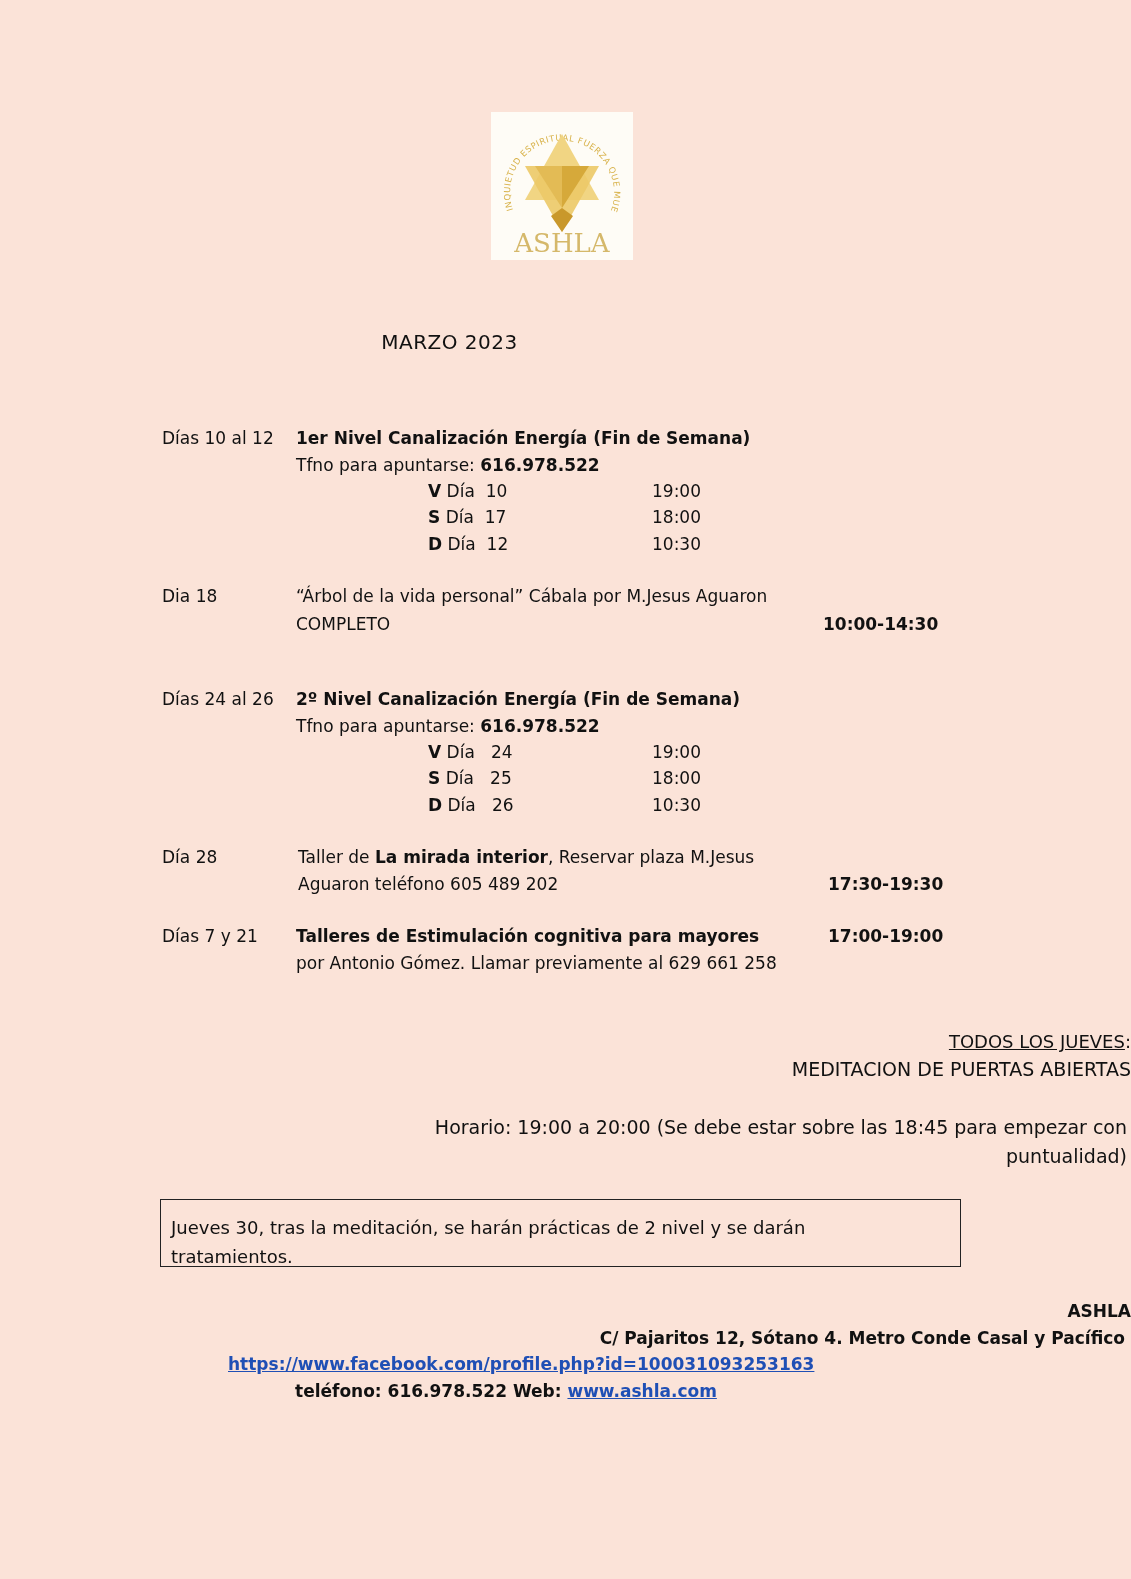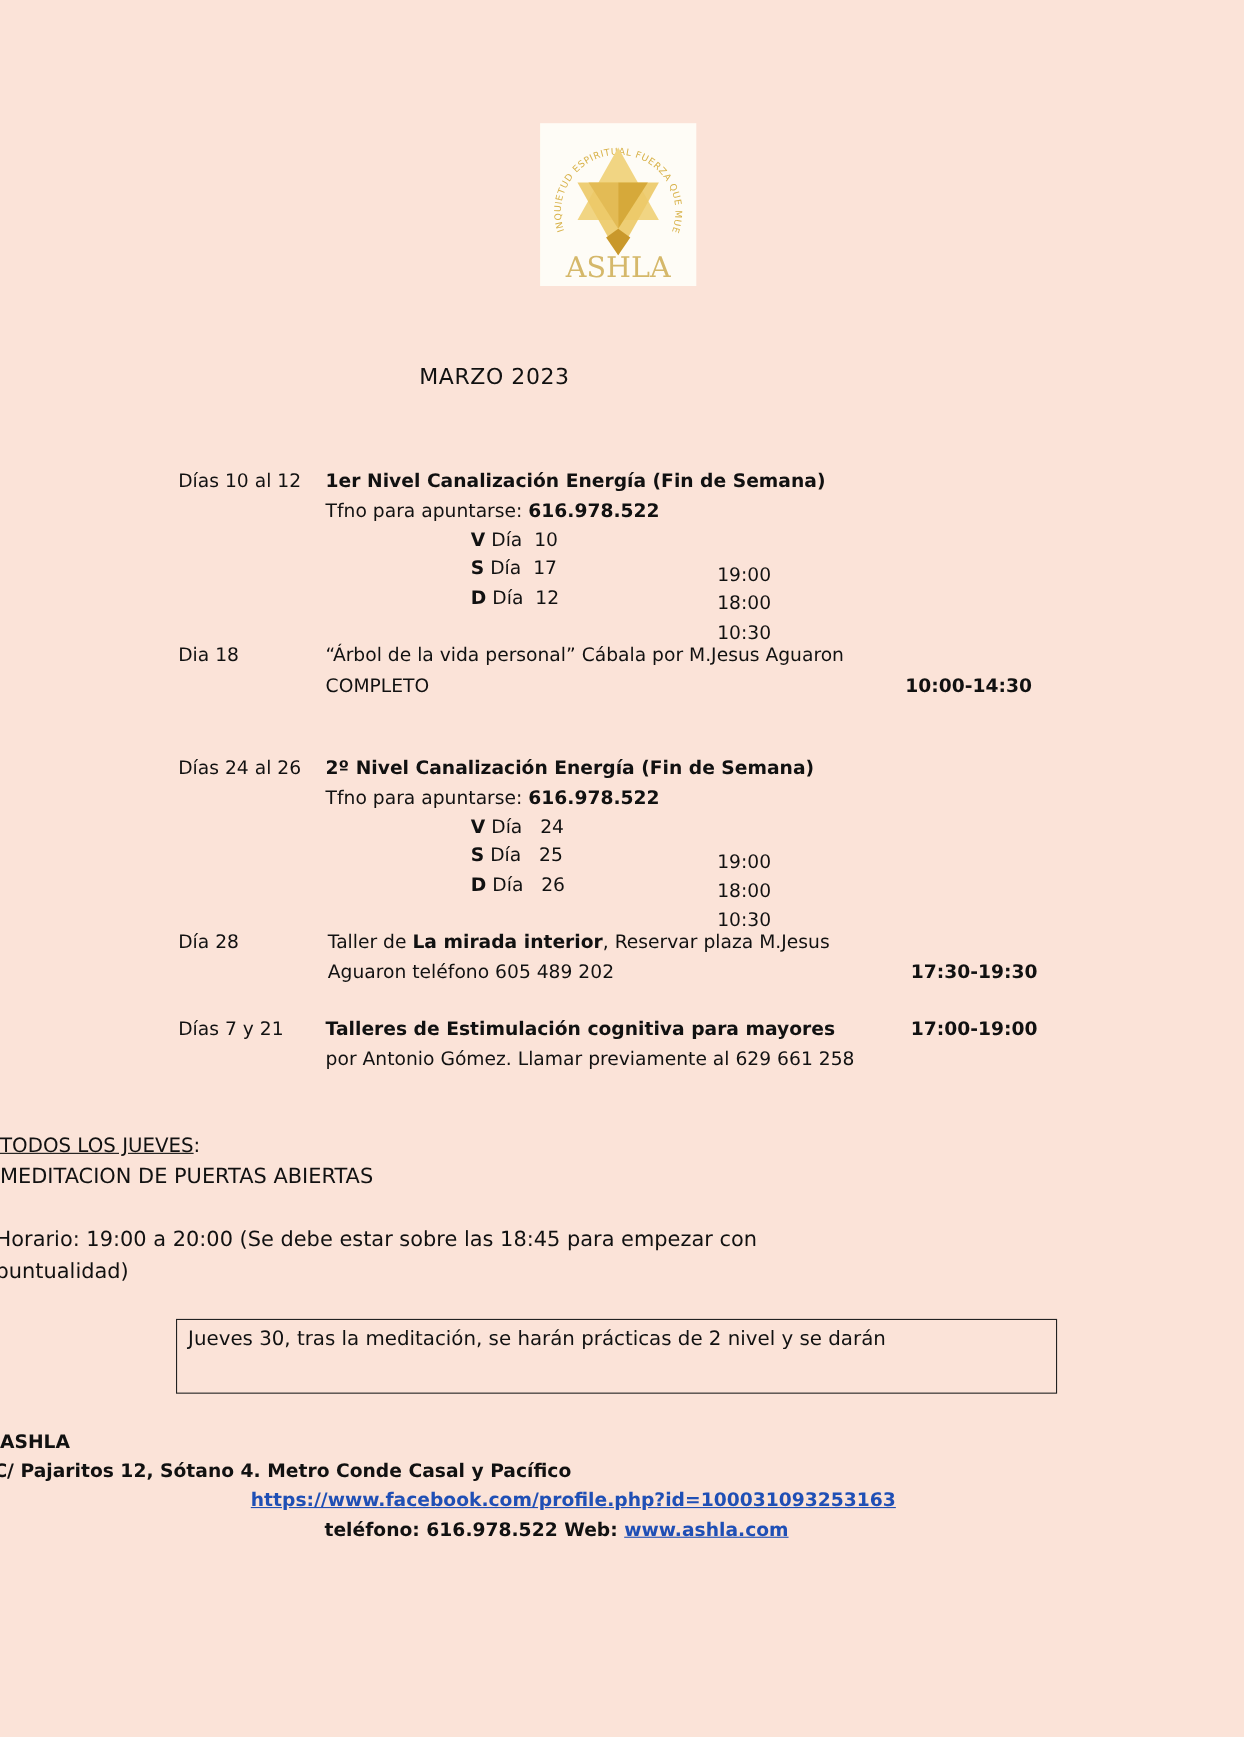--- a/index.html
+++ b/index.html
@@ -16,27 +16,27 @@
     .b { font-weight: bold; }
     .logo {
       position: absolute; left: 491px; top: 112px; width: 142px; height: 148px;
       background: #fefcf6;
     }
     .logo svg { width: 100%; height: 100%; display: block; }
     .title { left: 0; width: 899px; top: 330px; text-align: center; font-size: 20px; letter-spacing: 0.5px; }
     .col-date { left: 162px; }
     .col-main { left: 296px; text-align: center; }
     .col-day { left: 428px; text-align: right; }
-    .col-time { left: 652px; margin-top: 32px; }
-    .center { left: 0; width: 1131px; text-align: left; }
+    .col-time { left: 652px; }
+    .center { left: 0; width: 1131px; text-align: right; }
     .u { text-decoration: underline; }
     .notice {
       position: absolute; left: 160px; top: 1199px; width: 801px; height: 68px;
       border: 1.5px solid #222; box-sizing: border-box;
-      padding: 3px 10px; font-size: 18px; line-height: 29px;
+      padding: 13px 10px; font-size: 18px; line-height: 29px;
     }
     a.link { color: #1f4fb5; text-decoration: underline; }
   </style>
 </head>
 <body>
 
 <div class="logo">
   <svg viewBox="0 0 142 148">
     <defs>
       <path id="ring" d="M 22 98 A 52 52 0 1 1 120 98"></path>
@@ -135,20 +135,21 @@
 
 <div class="abs center" style="top:1031px; font-size:18px">
   <span class="u">TODOS LOS JUEVES</span><span>:</span>
 </div>
 <div class="abs center" style="top:1058px; font-size:19px">MEDITACION DE PUERTAS ABIERTAS</div>
 <div class="abs center" style="top:1116px; font-size:19px; left:-4px">Horario: 19:00 a 20:00 (Se debe estar sobre las 18:45 para empezar con</div>
 <div class="abs center" style="top:1145px; font-size:19px; left:-4px">puntualidad)</div>
 
 <div class="notice">
   <div>Jueves 30, tras la meditación, se harán prácticas de 2 nivel y se darán</div>
+  <div>tratamientos.</div>
 </div>
 
 <div class="abs center b" style="top:1301px">ASHLA</div>
 <div class="abs center b" style="top:1328px; left:-6px">C/ Pajaritos 12, Sótano 4. Metro Conde Casal y Pacífico</div>
 <div class="abs b" style="top:1354px; left:228px">
   <a class="link" href="#">https://www.facebook.com/profile.php?id=100031093253163</a>
 </div>
 <div class="abs b" style="top:1381px; left:295px">
   <span>teléfono: 616.978.522 Web:</span>
   <a class="link" href="#">www.ashla.com</a>

